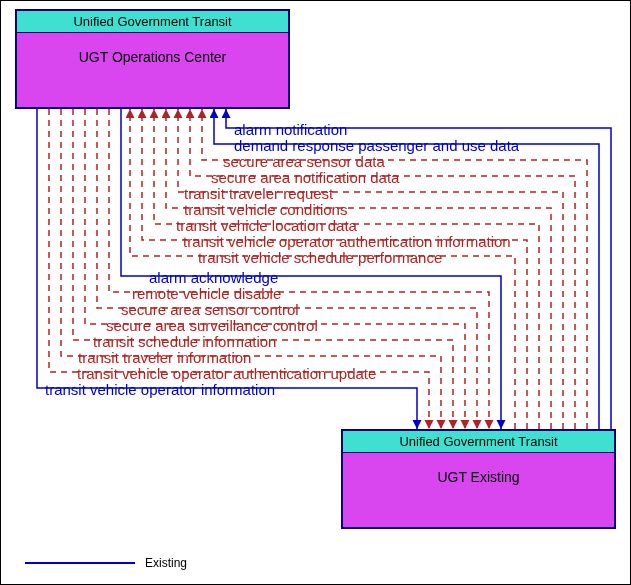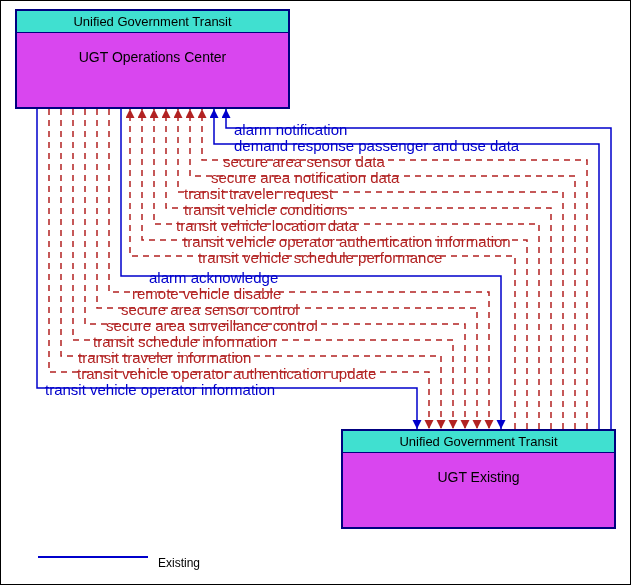--- a/index.html
+++ b/index.html
@@ -47,21 +47,22 @@
     pointer-events: none;
   }
   .legend {
     position: absolute;
     left: 20px;
     bottom: 12px;
     font-size: 12px;
   }
   .legend-row {
     display: flex;
-    margin: 2px 17px;
+    align-items: center;
+    margin: 2px 4px;
   }
   .legend-line {
     width: 110px;
     height: 0;
     margin-right: 10px;
   }
   .legend-solid { border-top: 2px solid #0000cc; }
   .legend-dashed { border-top: 2px dashed #b22222; }
 </style>
 </head>

